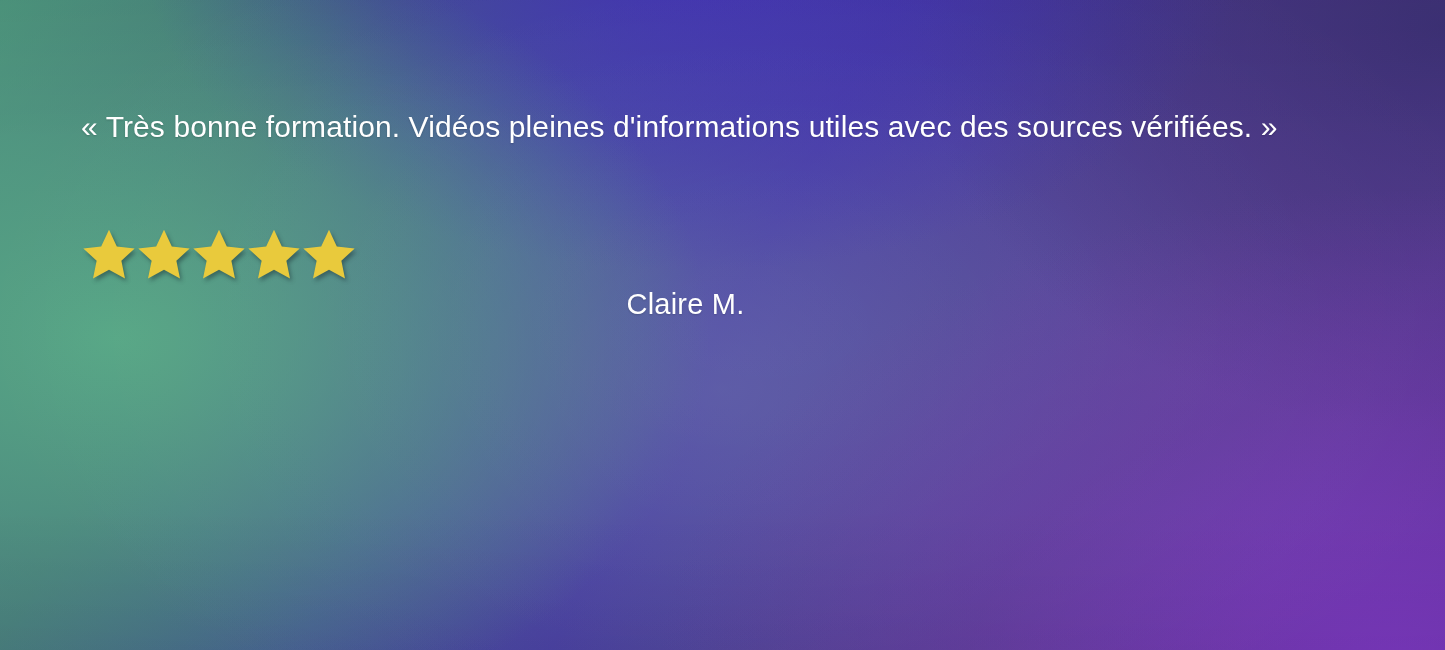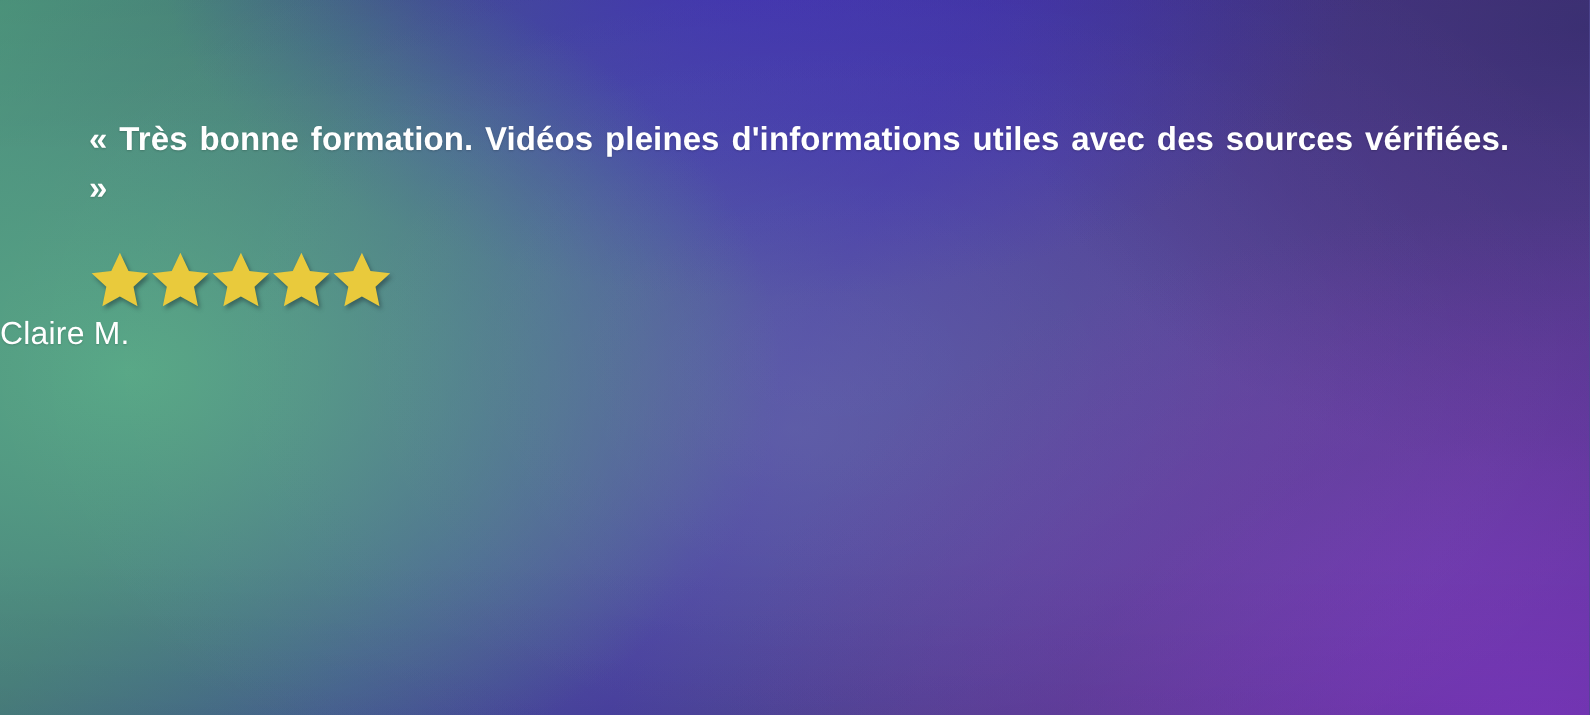--- a/index.html
+++ b/index.html
@@ -51,21 +51,21 @@
 
   .quote-text {
     position: absolute;
     left: 81px;
     top: 104px;
     width: 1291px;
     margin: 0;
     color: #ffffff;
     font-family: "Liberation Sans", sans-serif;
     font-size: 30px;
-    font-weight: bold;
+    font-weight: normal;
     line-height: 45px;
     text-align: justify;
     text-align-last: left;
     letter-spacing: 0.1px;
     text-shadow: 0 1px 2px rgba(0,0,0,0.18);
   }
 
   .stars {
     position: absolute;
     left: 80px;
@@ -84,21 +84,21 @@
     margin-right: -3px;
     filter: drop-shadow(2px 3px 2px rgba(20,30,40,0.42));
   }
 
   .author {
     position: absolute;
     left: 0;
     top: 284px;
     width: 1371px;
     margin: 0;
-    text-align: left;
+    text-align: center;
     color: #ffffff;
     font-family: "Liberation Sans", sans-serif;
     font-size: 29px;
     font-weight: normal;
     line-height: 40px;
     letter-spacing: 0.2px;
     text-shadow: 0 1px 2px rgba(0,0,0,0.16);
   }
 </style>
 </head>

